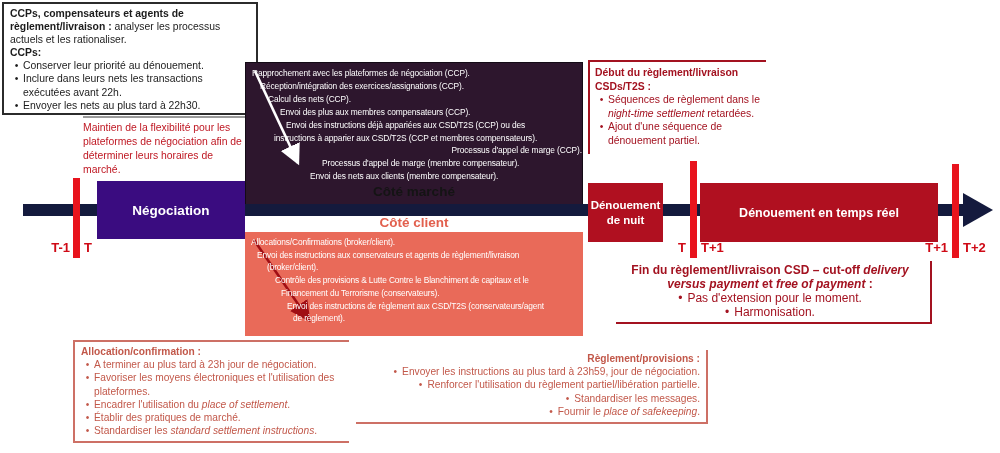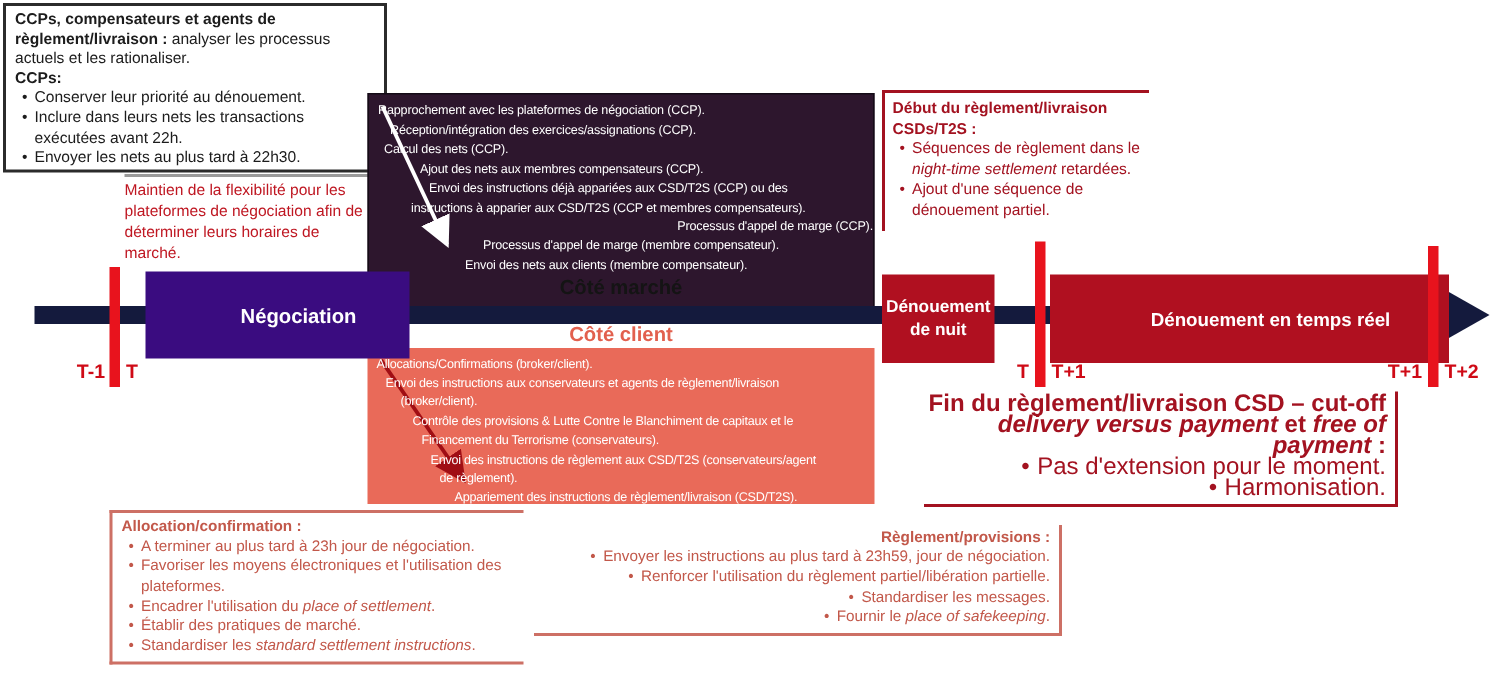--- a/index.html
+++ b/index.html
@@ -31,21 +31,21 @@
 
   .market-label{position:absolute;left:245px;top:184px;width:338px;text-align:center;
                 font-weight:bold;font-size:13.5px;color:#141414;}
 
   
   .bar{position:absolute;left:23px;top:204px;width:942px;height:12px;background:#141a3d;z-index:1;}
   .bar-head{position:absolute;left:963px;top:193px;width:0;height:0;z-index:1;
             border-top:17px solid transparent;border-bottom:17px solid transparent;
             border-left:30px solid #141a3d;}
   .seg{position:absolute;display:flex;align-items:center;justify-content:center;z-index:2;
-       color:#fff;font-weight:bold;text-align:center;padding-left:28px;}
+       color:#fff;font-weight:bold;text-align:center;}
   .seg-neg{left:97px;top:181px;width:148px;height:58px;background:#3a0c80;font-size:13.5px;}
   .seg-nuit{left:588px;top:183px;width:75px;height:59px;background:#b01020;font-size:11.5px;line-height:14.5px;padding:0 4px;box-sizing:border-box;}
   .seg-reel{left:700px;top:183px;width:238px;height:59px;background:#b01020;font-size:12.5px;}
   .vline{position:absolute;width:7px;background:#e8131d;z-index:3;}
   .vl1{left:73px;top:178px;height:80px;}
   .vl2{left:690px;top:161px;height:97px;}
   .vl3{left:952px;top:164px;height:94px;}
   .tick{position:absolute;top:240px;font-weight:bold;font-size:13px;color:#cf0a16;z-index:3;}
   .t1l{left:36px;width:34px;text-align:right;}
   .t1r{left:84px;}
@@ -60,22 +60,22 @@
   .client-box{position:absolute;left:245px;top:232px;width:338px;height:104px;box-sizing:border-box;
               background:#e96a59;color:#ffffff;padding-top:4px;}
   .client-box .li-stair{font-size:8.4px;line-height:12.7px;letter-spacing:-0.15px;position:relative;z-index:1;}
 
   
   .debut{position:absolute;left:588px;top:60px;width:178px;border-top:2px solid #a31220;
          padding:4px 0 0 7px;box-sizing:border-box;color:#a31220;font-size:10.4px;line-height:13.5px;}
   .debut-left{position:absolute;left:0;top:-2px;width:2px;height:94px;background:#a31220;}
 
   
-  .fin{position:absolute;left:616px;top:261px;width:308px;text-align:right;color:#a31220;
-       font-size:16px;line-height:14px;border-right:2.5px solid #a31220;
+  .fin{position:absolute;left:616px;top:261px;width:308px;text-align:center;color:#a31220;
+       font-size:12px;line-height:14px;border-right:2.5px solid #a31220;
        border-bottom:2.5px solid #a31220;padding:2px 6px 3px 0;}
 
   
   .alloc{position:absolute;left:73px;top:340px;width:276px;box-sizing:border-box;
          border:2px solid #cd7065;border-right:none;padding:3px 2px 4px 6px;
          color:#c2584a;font-size:10.2px;line-height:13.2px;}
   .regl{position:absolute;left:356px;top:350px;width:344px;text-align:right;color:#c2584a;
         font-size:10.2px;line-height:13.2px;border-right:2px solid #cd7065;
         border-bottom:2px solid #cd7065;padding:2px 6px 4px 0;}
 </style>
@@ -116,22 +116,22 @@
       <defs>
         <marker id="wa" markerWidth="9" markerHeight="9" refX="7" refY="4" orient="auto">
           <path d="M0,0 L8,4 L0,8 z" fill="#ffffff"></path>
         </marker>
       </defs>
       <line x1="9" y1="8" x2="52" y2="100" stroke="#ffffff" stroke-width="2.6" marker-end="url(#wa)"></line>
     </svg>
     <div>
         <div class="li-stair" style="padding-left: 6px;"><span class="txt"><span>Rapprochement avec les plateformes de négociation (CCP).</span></span></div>
         <div class="li-stair" style="padding-left: 14px;"><span class="txt"><span>Réception/intégration des exercices/assignations (CCP).</span></span></div>
-        <div class="li-stair" style="padding-left: 10px;"><span class="txt"><span>Calcul des nets (CCP).</span></span></div>
-        <div class="li-stair" style="padding-left: 34px;"><span class="txt"><span>Ajout des nets aux membres compensateurs (CCP).</span></span></div>
+        <div class="li-stair" style="padding-left: 22px;"><span class="txt"><span>Calcul des nets (CCP).</span></span></div>
+        <div class="li-stair" style="padding-left: 34px;"><span class="txt"><span>Envoi des plus aux membres compensateurs (CCP).</span></span></div>
         <div class="li-stair" style="padding-left: 40px;"><span class="txt"><span>Envoi des instructions déjà appariées aux CSD/T2S (CCP) ou des</span></span></div>
         <div class="li-stair" style="padding-left: 28px;"><span class="txt"><span>instructions à apparier aux CSD/T2S (CCP et membres compensateurs).</span></span></div>
         <div class="li-stair" style="padding-left: 32px; text-align: right;"><span class="txt"><span>Processus d'appel de marge (CCP).</span></span></div>
         <div class="li-stair" style="padding-left: 76px;"><span class="txt"><span>Processus d'appel de marge (membre compensateur).</span></span></div>
         <div class="li-stair" style="padding-left: 64px;"><span class="txt"><span>Envoi des nets aux clients (membre compensateur).</span></span></div>
       </div>
   </div>
   <div class="market-label">Côté marché</div>
 
   <div class="bar"></div>
@@ -162,21 +162,20 @@
       <line x1="9" y1="8" x2="64" y2="88" stroke="#a00e14" stroke-width="2.6" marker-end="url(#ra)"></line>
     </svg>
     <div>
         <div class="li-stair" style="padding-left: 6px;"><span class="txt"><span>Allocations/Confirmations (broker/client).</span></span></div>
         <div class="li-stair" style="padding-left: 12px;"><span class="txt"><span>Envoi des instructions aux conservateurs et agents de règlement/livraison</span></span></div>
         <div class="li-stair" style="padding-left: 22px;"><span class="txt"><span>(broker/client).</span></span></div>
         <div class="li-stair" style="padding-left: 30px;"><span class="txt"><span>Contrôle des provisions &amp; Lutte Contre le Blanchiment de capitaux et le</span></span></div>
         <div class="li-stair" style="padding-left: 36px;"><span class="txt"><span>Financement du Terrorisme (conservateurs).</span></span></div>
         <div class="li-stair" style="padding-left: 42px;"><span class="txt"><span>Envoi des instructions de règlement aux CSD/T2S (conservateurs/agent</span></span></div>
         <div class="li-stair" style="padding-left: 48px;"><span class="txt"><span>de règlement).</span></span></div>
-        <div class="li-stair" style="padding-left: 58px;"><span class="txt"><span>Appariement des instructions de règlement/livraison (CSD/T2S).</span></span></div>
       </div>
   </div>
 
   <div class="debut">
     <div class="debut-left"></div>
     <div>
         <div class="li-left">
           <span class="txt"><span style="font-weight: bold;">Début du règlement/livraison CSDs/T2S :</span></span>
         </div>
         <div class="li-left">

